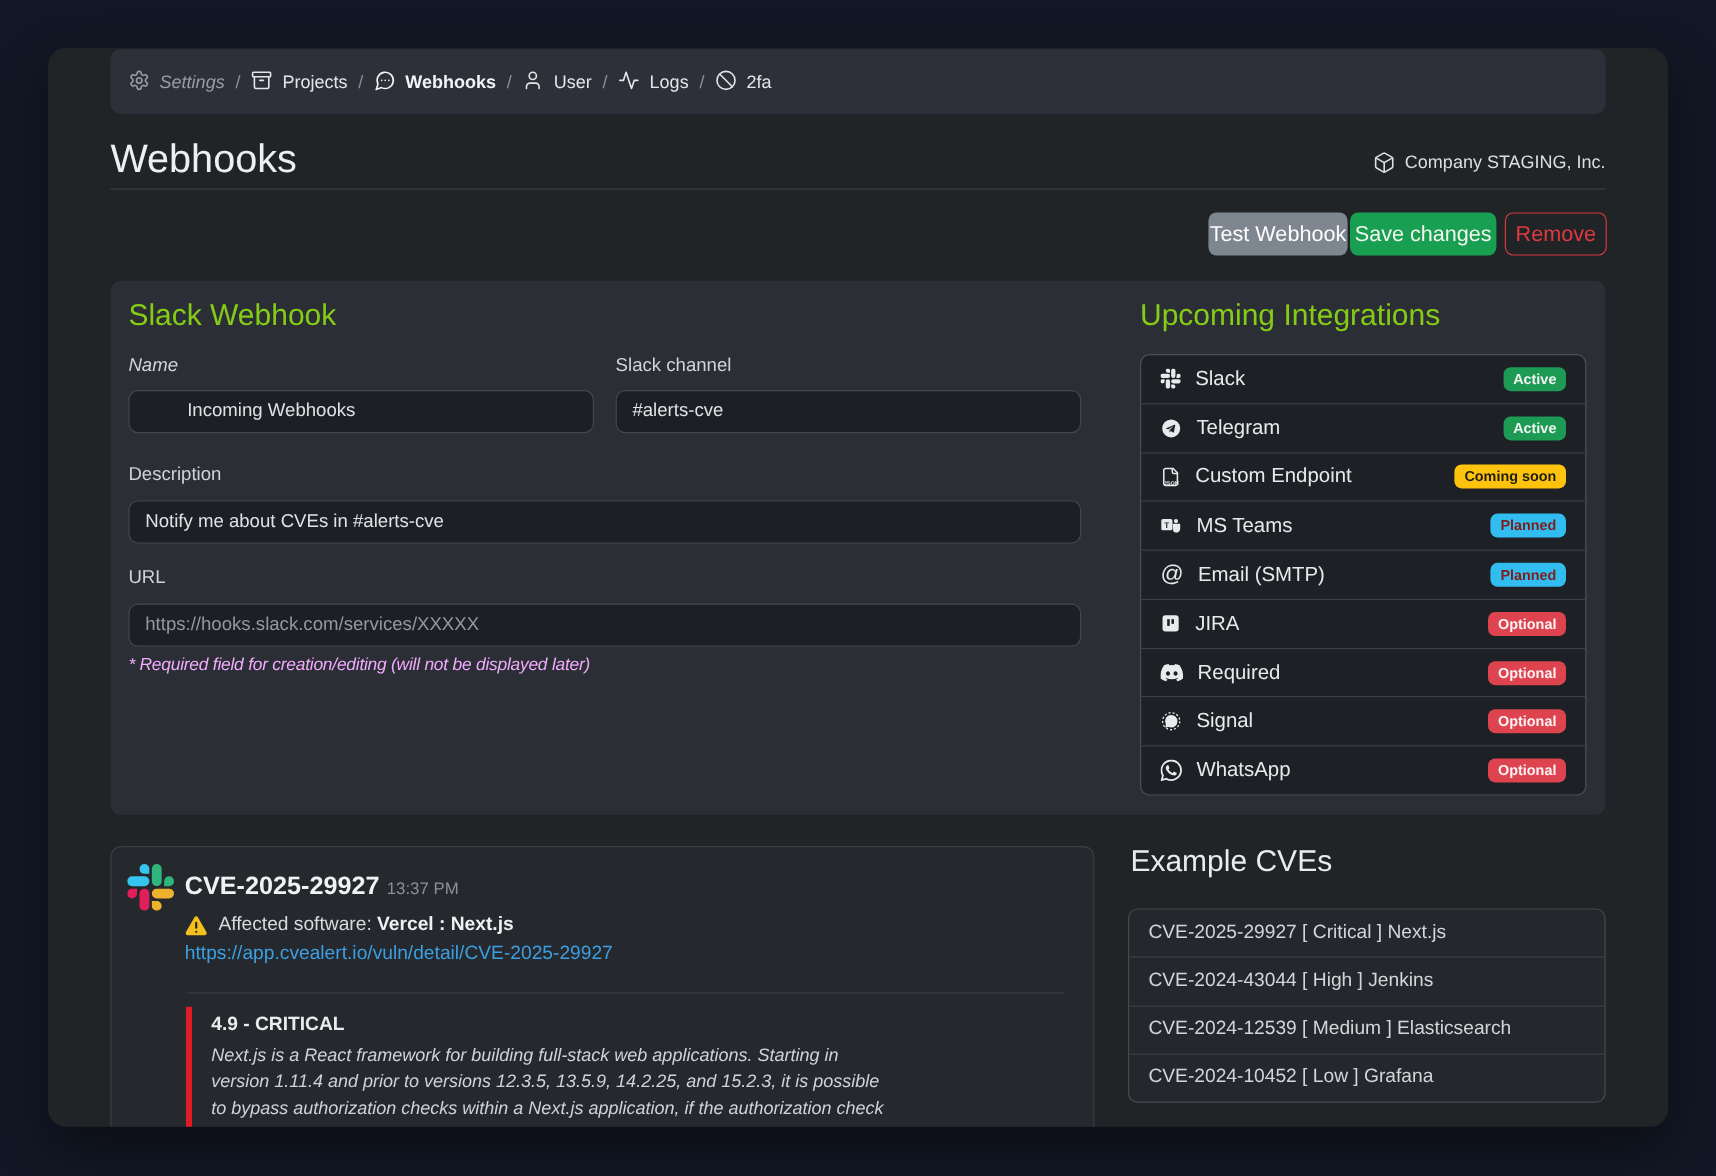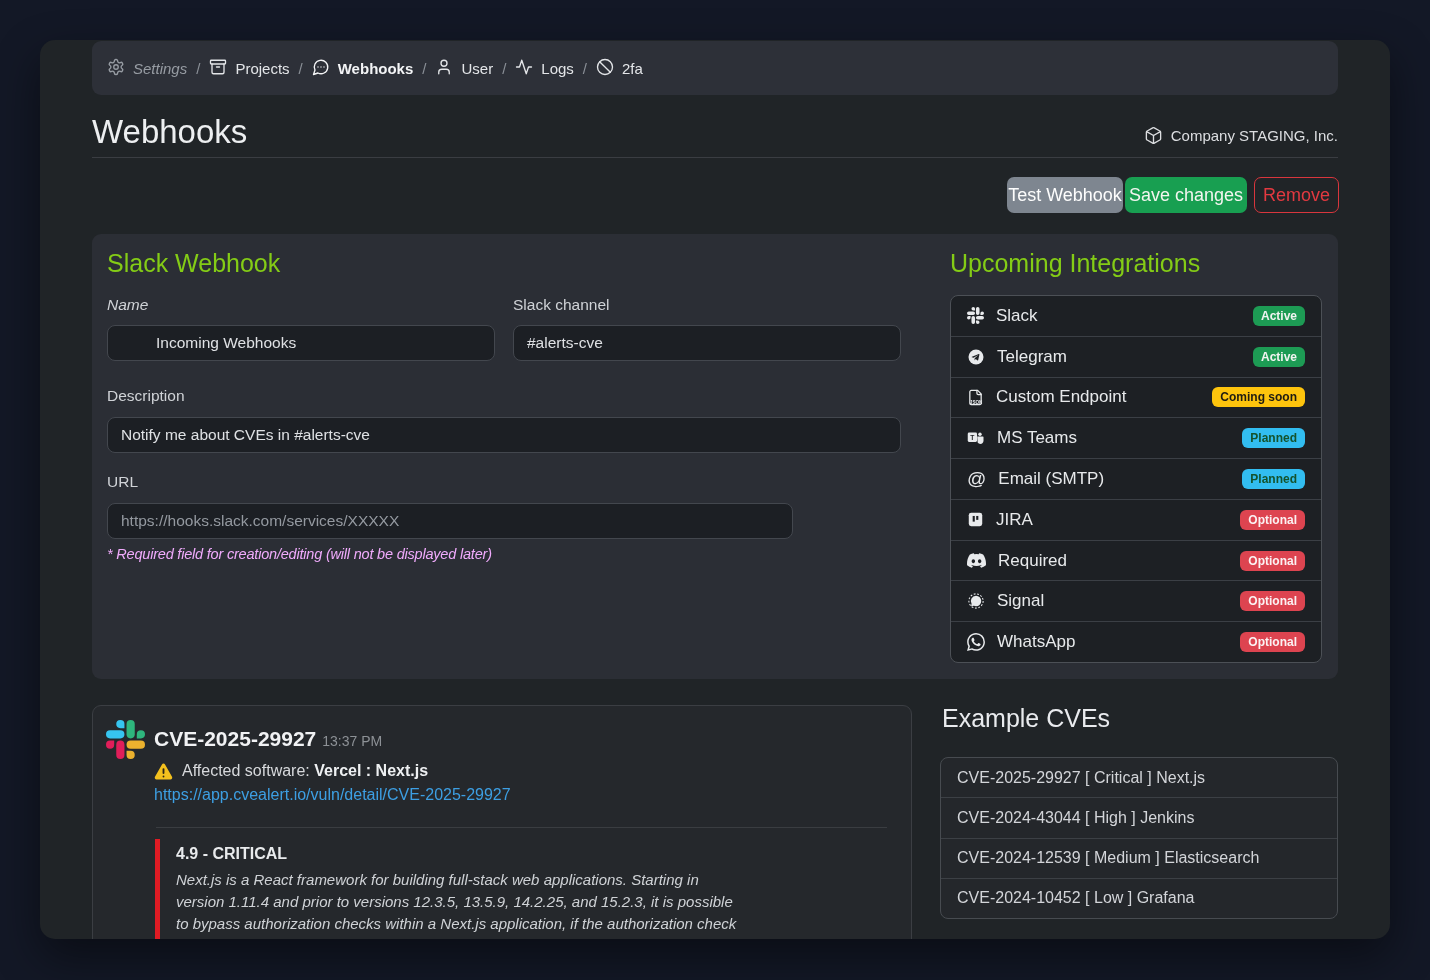--- a/index.html
+++ b/index.html
@@ -45,21 +45,21 @@
 .footnote { position:absolute; left:15px; top:312px; font-size:14.5px; letter-spacing:-0.2px; font-style:italic; color:#f0abfc; }
 
 .ilist { position:absolute; left:858px; top:61px; width:372px; height:368px; background:#1d2024; border:1px solid #4c5056; border-radius:8px; display:flex; flex-direction:column; }
 .irow { flex:1; display:flex; align-items:center; padding:0 16px; }
 .irow + .irow { border-top:1px solid #3b3f45; }
 .irow .nm { font-size:17px; color:#e7e9eb; margin-left:12px; }
 .irow svg, .irow .icn { flex:0 0 auto; }
 .badge { margin-left:auto; height:20px; border-radius:6px; font-size:12px; font-weight:bold; display:flex; align-items:center; padding:0 8px; }
 .b-active { background:#1d9b54; color:#f1f4f1; }
 .b-soon { background:#fec40d; color:#1f1c12; }
-.b-plan { background:#32bdf0; color:#14532d; }
+.b-plan { background:#32bdf0; color:#7f1d1d; }
 .b-opt { background:#dd4450; color:#fbf2f3; }
 
 .msg { position:absolute; left:52px; top:665px; width:820px; height:280px; background:#25282c; border:1px solid #3b3e43; border-radius:9px; }
 .msg .mtitle { position:absolute; left:61px; top:21px; font-size:21px; line-height:24px; font-weight:bold; color:#f1f2f4; }
 .msg .mtime { font-size:14px; font-weight:normal; color:#8d9196; margin-left:6px; }
 .msg .aff { position:absolute; left:89px; top:55px; font-size:16px; line-height:20px; color:#d7d9dc; }
 .msg .aff b { color:#eef0f2; }
 .msg .lnk { position:absolute; left:61px; top:79px; font-size:16px; line-height:20px; color:#3d9fe3; }
 .msg .mhr { position:absolute; left:63px; top:121px; width:731px; height:1px; background:#3a3d41; }
 .msg .quote { position:absolute; left:62px; top:133px; width:720px; border-left:5px solid #e01b24; padding-left:16px; height:147px; }
@@ -145,21 +145,21 @@
 
   <div class="panel">
     <div class="p-title" style="left:15px; top:15px;">Slack Webhook</div>
     <div class="label" style="left:15px; top:61px;font-style:italic;">Name</div>
     <div class="inp" style="left:15px; top:91px; width:388px;padding-left:48px;">Incoming Webhooks</div>
     <div class="label" style="left:421px; top:61px;">Slack channel</div>
     <div class="inp" style="left:421px; top:91px; width:388px;">#alerts-cve</div>
     <div class="label" style="left:15px; top:152px;">Description</div>
     <div class="inp" style="left:15px; top:183px; width:794px;">Notify me about CVEs in #alerts-cve</div>
     <div class="label" style="left:15px; top:238px;">URL</div>
-    <div class="inp ph" style="left:15px; top:269px; width:686px;">https://hooks.slack.com/services/XXXXX</div>
+    <div class="inp ph" style="left:15px; top:269px; width:794px;">https://hooks.slack.com/services/XXXXX</div>
     <div class="footnote">* Required field for creation/editing (will not be displayed later)</div>
 
     <div class="p-title" style="left:858px; top:15px;">Upcoming Integrations</div>
     <div class="ilist">
       <div class="irow">
         <svg width="17" height="17" viewBox="0 0 24 24" fill="#e8eaec">
             <path d="M5.042 15.165a2.528 2.528 0 0 1-2.52 2.523A2.528 2.528 0 0 1 0 15.165a2.527 2.527 0 0 1 2.522-2.52h2.52v2.52zM6.313 15.165a2.527 2.527 0 0 1 2.521-2.52 2.527 2.527 0 0 1 2.521 2.52v6.313A2.528 2.528 0 0 1 8.834 24a2.528 2.528 0 0 1-2.521-2.522v-6.313zM8.834 5.042a2.528 2.528 0 0 1-2.521-2.52A2.528 2.528 0 0 1 8.834 0a2.528 2.528 0 0 1 2.521 2.522v2.52H8.834zM8.834 6.313a2.528 2.528 0 0 1 2.521 2.521 2.528 2.528 0 0 1-2.521 2.521H2.522A2.528 2.528 0 0 1 0 8.834a2.528 2.528 0 0 1 2.522-2.521h6.312zM18.956 8.834a2.528 2.528 0 0 1 2.522-2.521A2.528 2.528 0 0 1 24 8.834a2.528 2.528 0 0 1-2.522 2.521h-2.522V8.834zM17.688 8.834a2.528 2.528 0 0 1-2.523 2.521 2.527 2.527 0 0 1-2.52-2.521V2.522A2.527 2.527 0 0 1 15.165 0a2.528 2.528 0 0 1 2.523 2.522v6.312zM15.165 18.956a2.528 2.528 0 0 1 2.523 2.522A2.528 2.528 0 0 1 15.165 24a2.527 2.527 0 0 1-2.52-2.522v-2.522h2.52zM15.165 17.688a2.527 2.527 0 0 1-2.52-2.523 2.526 2.526 0 0 1 2.52-2.52h6.313A2.527 2.527 0 0 1 24 15.165a2.528 2.528 0 0 1-2.522 2.523h-6.313z"></path>
           </svg>
         <span class="nm">Slack</span>
           <span class="badge b-active">Active</span>

